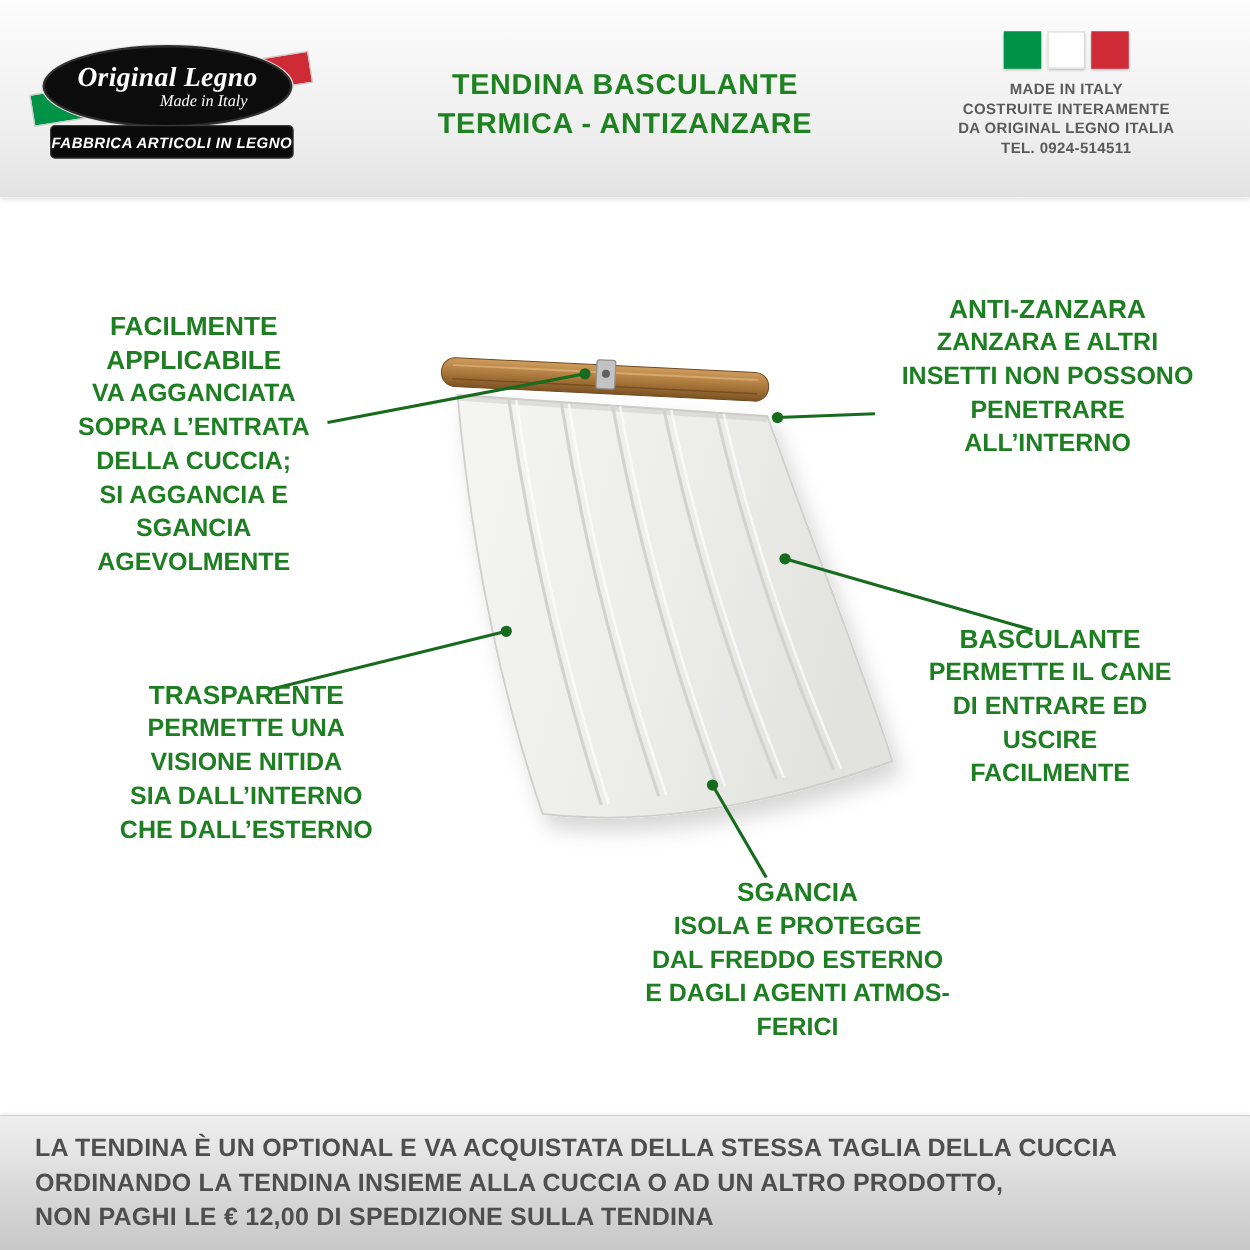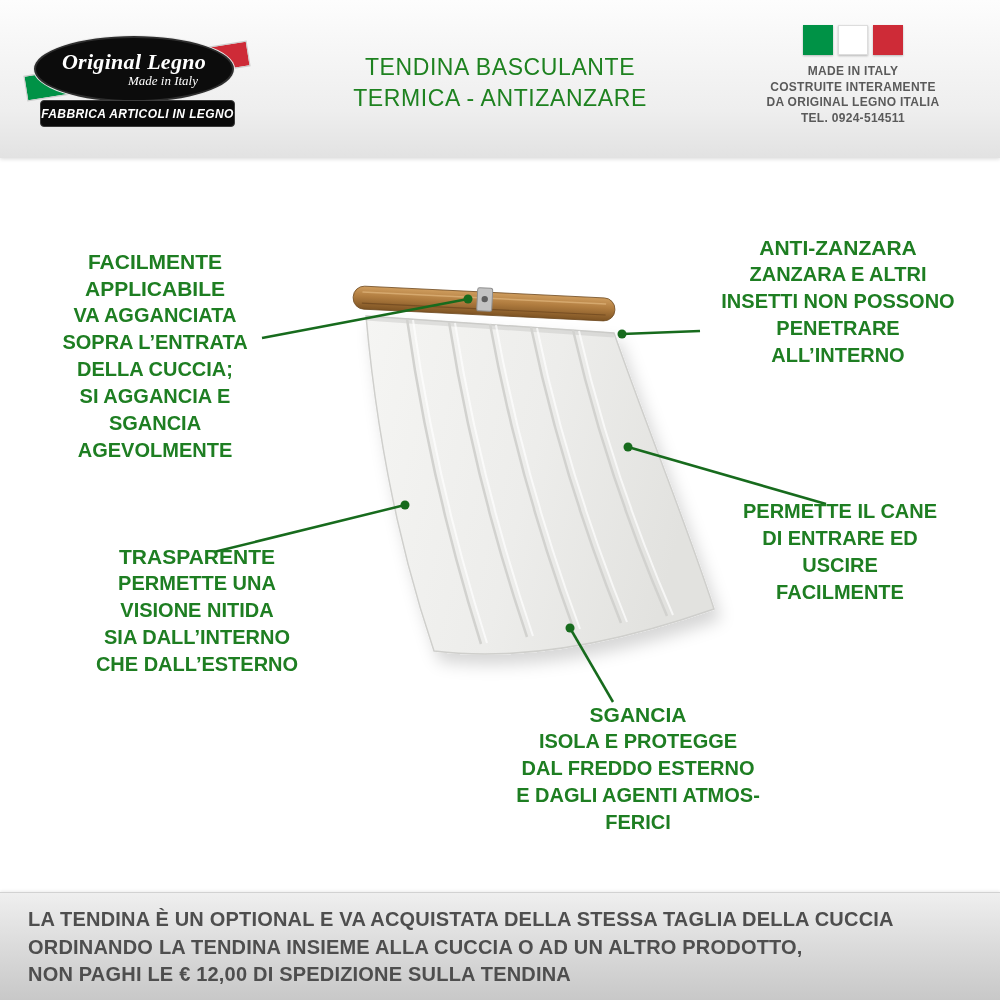--- a/index.html
+++ b/index.html
@@ -37,21 +37,21 @@
     font-size:13px; line-height:14px; align-self:flex-end; margin-right:34px;
   }
   .logo-banner {
     position:absolute; left:10px; top:64px; width:195px; height:27px; z-index:3;
     background:#0a0a0a; border:1px solid #3a3a3a; border-radius:4px;
     color:#ffffff; font-size:12px; font-weight:700; letter-spacing:.4px;
     display:flex; align-items:center; justify-content:center;font-style:italic;
   }
   .title {
     position:absolute; left:0; right:0; top:52px; z-index:2;
-    text-align:center; color:#1e8220; font-size:23px; font-weight:400;
+    text-align:center; color:#1e8220; font-size:23px; font-weight:700;
     letter-spacing:.6px; line-height:31px; white-space:pre-line;
   }
   .header-right { position:absolute; right:32px; top:25px; width:230px; text-align:center; }
   .flag { display:flex; justify-content:center; gap:5px; }
   .flag span { width:30px; height:30px; display:block; box-shadow:0 1px 2px rgba(0,0,0,.25); }
   .flag .fg { background:#009246; }
   .flag .fw { background:#ffffff; border:1px solid #dddddd; }
   .flag .fr { background:#ce2b37; }
   .contact {
     margin-top:9px; color:#5a5a5a; font-size:12px; font-weight:700;
@@ -190,20 +190,21 @@
 CHE DALL’ESTERNO</div>
   </div>
   <div class="callout c2">
     <div class="ct">ANTI-ZANZARA</div>
     <div class="cb">ZANZARA E ALTRI
 INSETTI NON POSSONO
 PENETRARE
 ALL’INTERNO</div>
   </div>
   <div class="callout c4">
+    <div class="ct">BASCULANTE</div>
     <div class="cb">PERMETTE IL CANE
 DI ENTRARE ED
 USCIRE
 FACILMENTE</div>
   </div>
   <div class="callout c5">
     <div class="ct">SGANCIA</div>
     <div class="cb">ISOLA E PROTEGGE
 DAL FREDDO ESTERNO
 E DAGLI AGENTI ATMOS-

